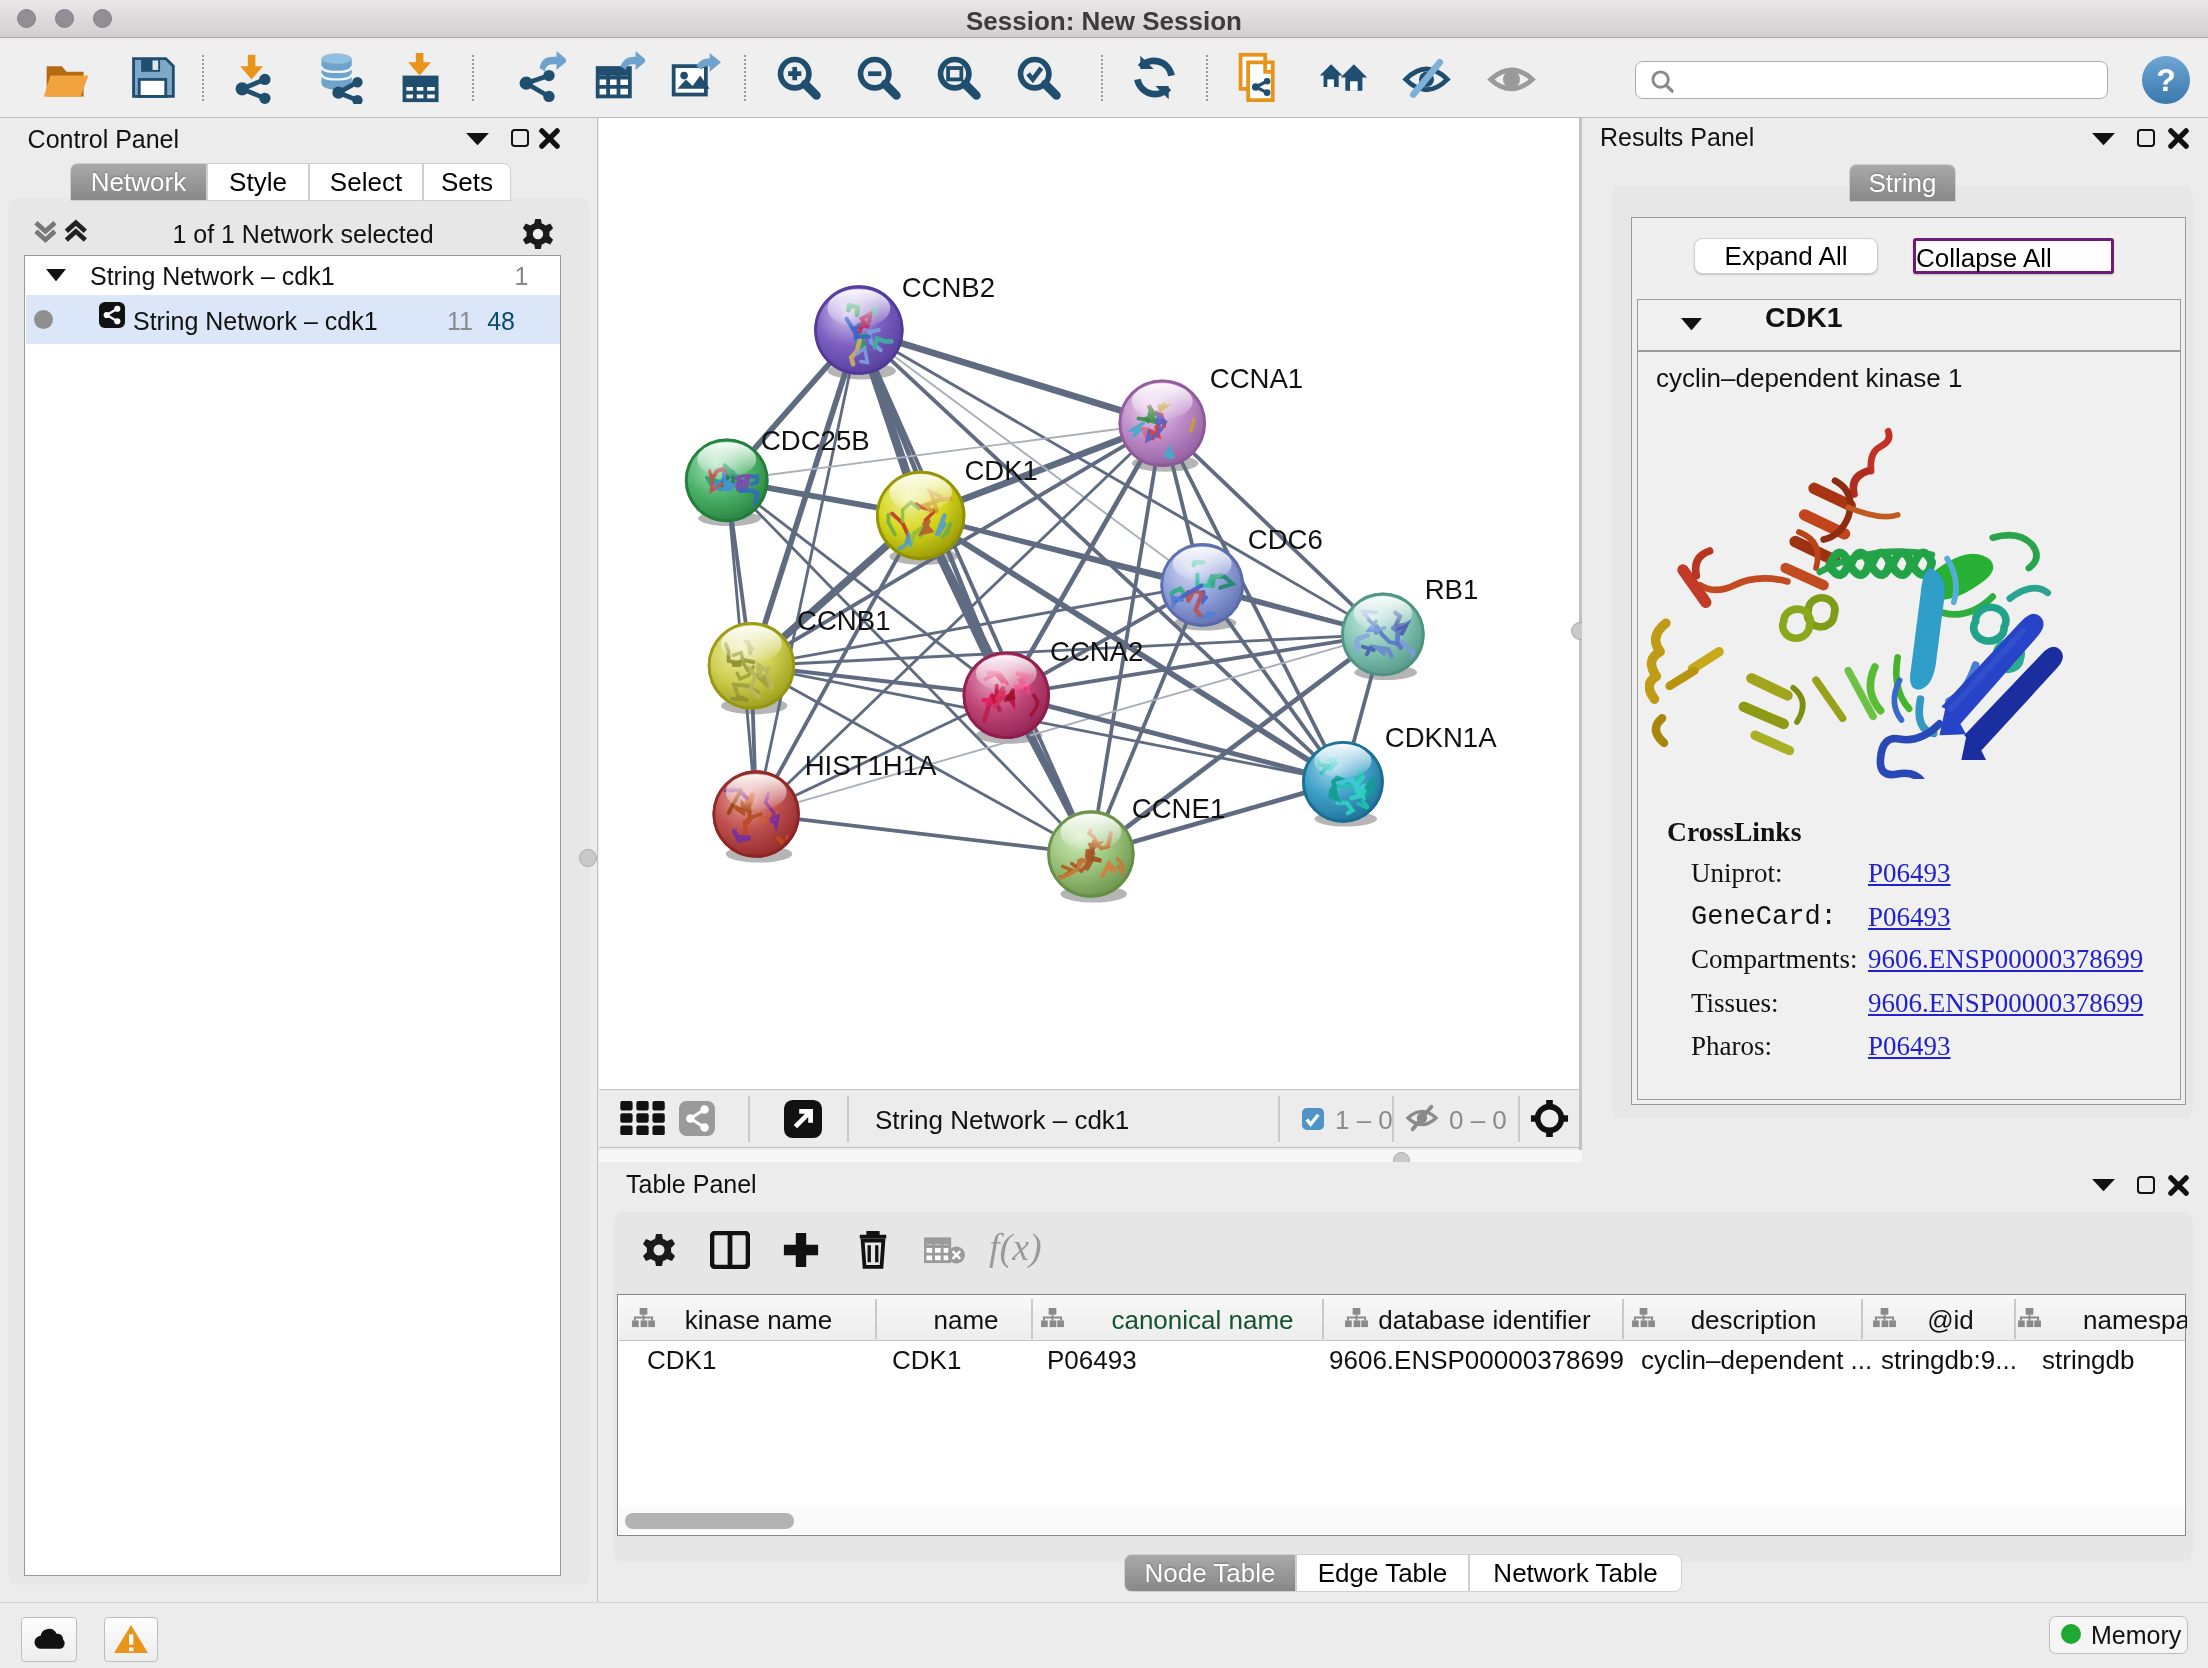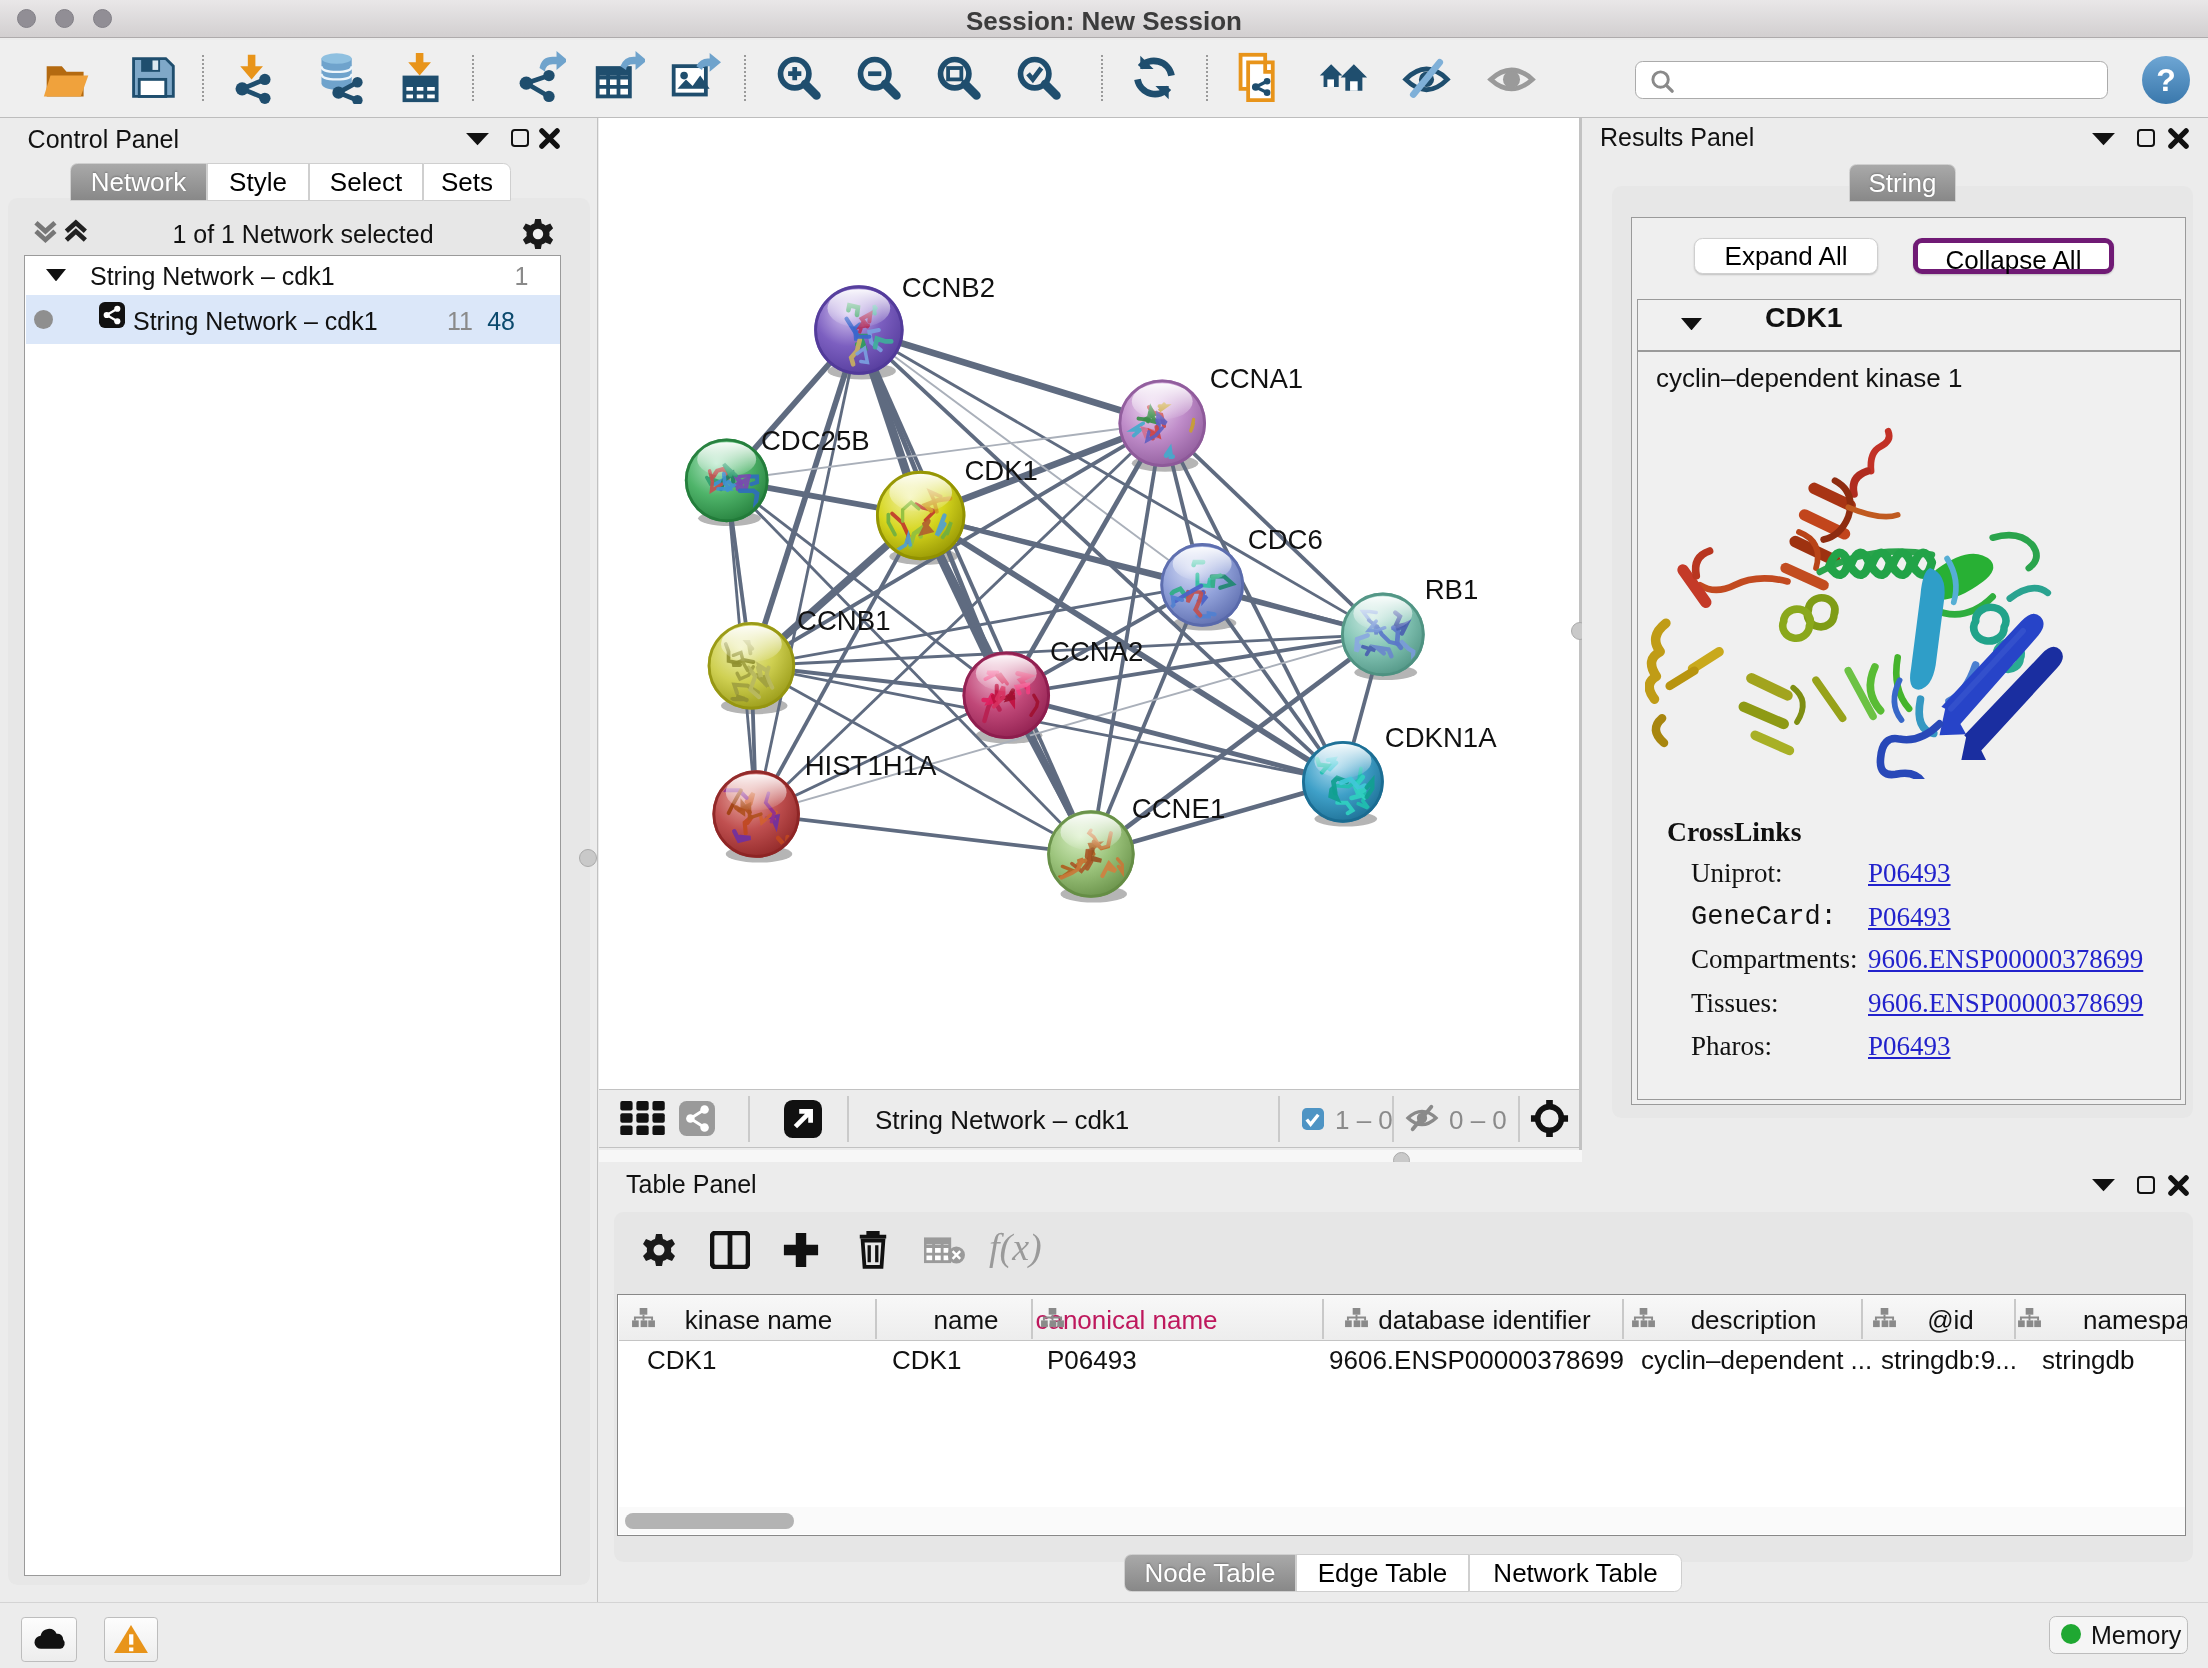--- a/index.html
+++ b/index.html
@@ -620,21 +620,21 @@
     <path d="M1,1 h24 l-12,13 z" fill="#111"></path>
   </svg>
 <div class="abs" style="left:2137px;top:129px;width:18px;height:18px;border:2.9px solid #111;border-radius:3.8px"></div>
 <svg class="abs" style="left:2168px;top:128px" width="21" height="21" viewBox="0 0 22 22">
     <path d="M3,3 L19,19 M19,3 L3,19" stroke="#111" stroke-width="5.5" stroke-linecap="round"></path>
   </svg>
 <div class="abs" style="left:1612px;top:186px;width:581px;height:932px;background:#e7e7e7;border-radius:9.5px"></div>
 <div class="abs tab tabsel" style="left:1849px;top:164px;width:107px;height:38px;line-height:36px;border-radius:7.6px 7.6px 0 0">String</div>
 <div class="abs" style="left:1631px;top:217px;width:555px;height:888px;background:#efefef;border:1.9px solid #9a9a9a"></div>
 <div class="abs" style="left:1694px;top:238px;width:184px;height:36px;background:#fff;border:1px solid #cfcfcf;border-radius:8.6px;box-shadow:0 1px 1.9px rgba(0,0,0,.2);font-size:26px;text-align:center;line-height:34px">Expand All</div>
-<div class="abs" style="left:1913px;top:238px;width:201px;height:36px;background:#fff;border:5px solid #701a75;border-radius:9px;box-shadow:0 1px 1.9px rgba(0,0,0,.2);font-size:26px;text-align:center;line-height:34px">Collapse All</div>
+<div class="abs" style="left:1913px;top:238px;width:201px;height:36px;background:#fff;border:3px solid #701a75;border-radius:3px;box-shadow:0 1px 1.9px rgba(0,0,0,.2);font-size:26px;line-height:34px">Collapse All</div>
 <div class="abs" style="left:1637px;top:299px;width:544px;height:801px;background:#f0f0f0;border:1.9px solid #9a9a9a"></div>
 <svg class="abs" style="left:1681px;top:318px" width="21" height="12.4" viewBox="0 0 22 13">
     <path d="M0,0 h22 l-11,13 z" fill="#111"></path>
   </svg>
 <div class="abs" style="left:1765px;top:301px;font-size:28.5px;font-weight:700;color:#111">CDK1</div>
 <div class="abs" style="left:1637px;top:350px;width:544px;height:1.9px;background:#9a9a9a"></div>
 <div class="abs" style="left:1656px;top:363px;font-size:26px;color:#111">cyclin–dependent kinase 1</div>
 <svg width="418" height="361" viewBox="1730 440 440 380" style="position:absolute;left:1645px;top:418px">
     <path d="M1968,496 q-2,-20 10,-26 q12,-6 8,-16" fill="none" stroke="#c23126" stroke-width="7" stroke-linecap="round" stroke-linejoin="round" opacity="1.0"></path>
     <path d="M1950,520 q-4,-18 14,-24" fill="none" stroke="#b02c20" stroke-width="8" stroke-linecap="round" stroke-linejoin="round" opacity="1.0"></path>
@@ -740,21 +740,21 @@
       <rect x="8" y="0" width="8" height="7"></rect>
       <rect x="0" y="13" width="7" height="7"></rect>
       <rect x="9" y="13" width="7" height="7"></rect>
       <rect x="17" y="13" width="7" height="7"></rect>
     </g>
 <path d="M12,7 v4 M3,13 v-3 h18 v3 M12,10 v3" stroke="#8a8a8a" stroke-width="2" fill="none"></path>
   </svg>
 <div class="abs" style="left:875px;top:1299px;width:1.9px;height:40px;background:#c9c9c9"></div>
 <div class="abs" style="left:904px;top:1305px;width:124px;text-align:center;font-size:26px;color:#111">name</div>
 <div class="abs" style="left:1031px;top:1299px;width:1.9px;height:40px;background:#c9c9c9"></div>
-<div class="abs" style="left:997px;top:1305px;width:259px;text-align:center;font-size:26px;color:#be185d">canonical name</div>
+<div class="abs" style="left:1073px;top:1305px;width:259px;text-align:center;font-size:26px;color:#14532d">canonical name</div>
 <svg class="abs" style="left:1041px;top:1308px" width="23" height="21" viewBox="0 0 24 22">
 <g fill="#8a8a8a">
       <rect x="8" y="0" width="8" height="7"></rect>
       <rect x="0" y="13" width="7" height="7"></rect>
       <rect x="9" y="13" width="7" height="7"></rect>
       <rect x="17" y="13" width="7" height="7"></rect>
     </g>
 <path d="M12,7 v4 M3,13 v-3 h18 v3 M12,10 v3" stroke="#8a8a8a" stroke-width="2" fill="none"></path>
   </svg>
 <div class="abs" style="left:1322px;top:1299px;width:1.9px;height:40px;background:#c9c9c9"></div>

